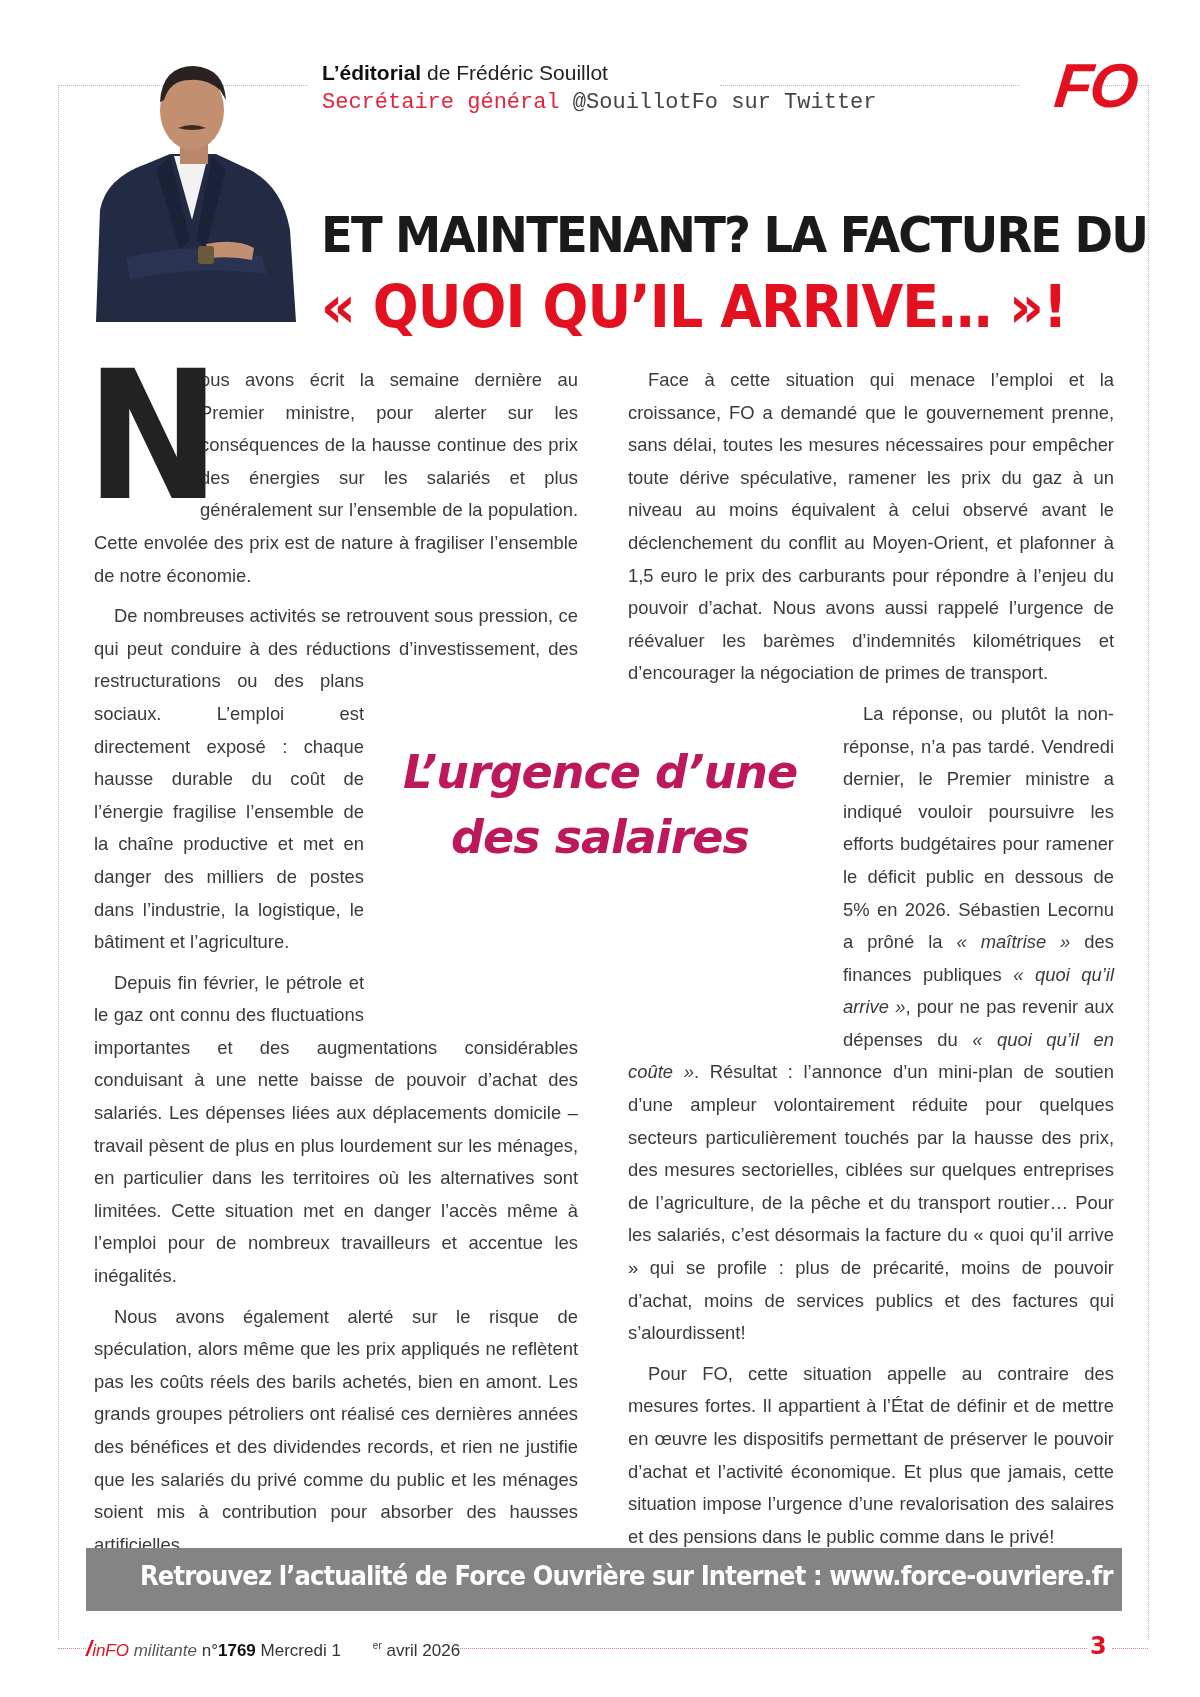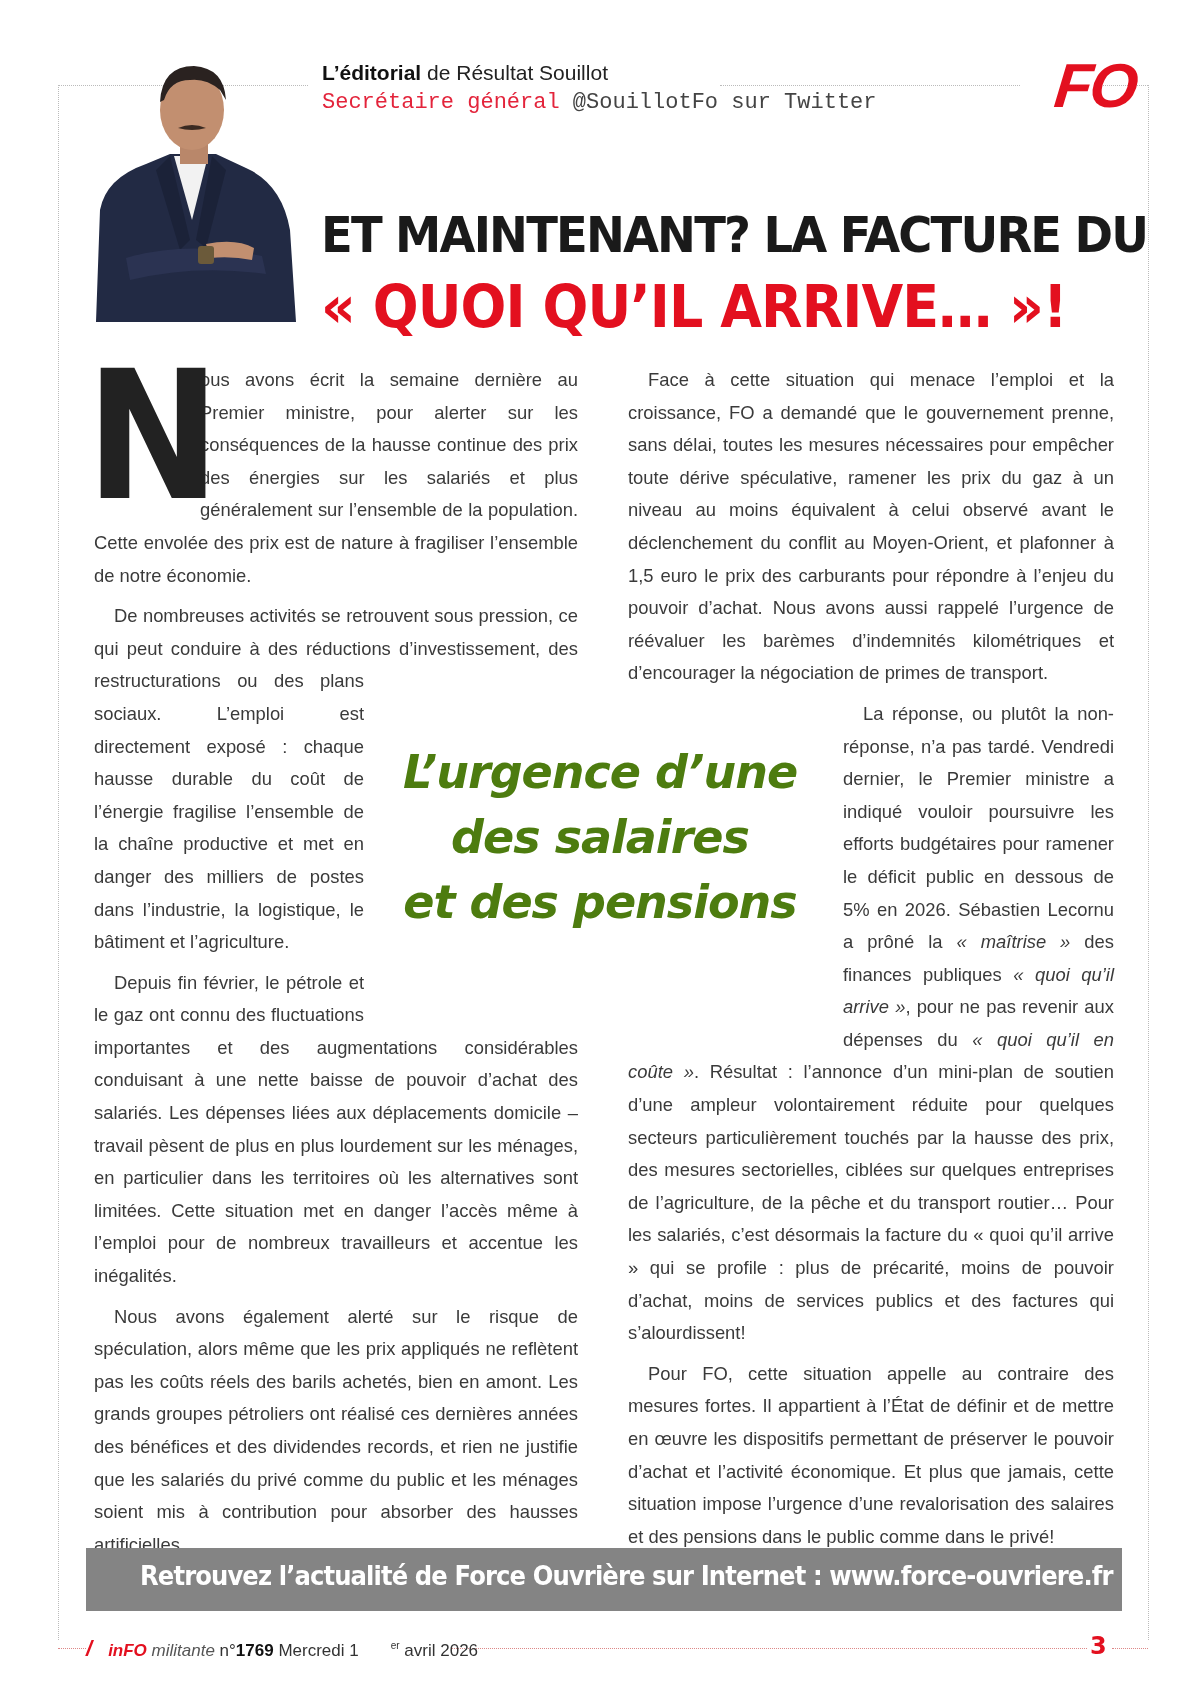--- a/index.html
+++ b/index.html
@@ -24,29 +24,29 @@
   .headline .l1{font-size:50px;color:#1a1a1a;letter-spacing:-2px;transform:scaleX(0.93);transform-origin:left;display:block;white-space:nowrap;}
   .headline .l2{font-size:58px;color:#e3101f;letter-spacing:-1px;display:block;white-space:nowrap;transform:scaleX(0.93);transform-origin:left;}
 
   .col{position:absolute;font-size:18.4px;line-height:32.6px;color:#3a3a3a;text-align:justify;}
   .col p{margin:8px;text-indent:20px;}
   .col p.first{text-indent:0;}
   .dropcap{float:left;font-family:"DejaVu Sans",sans-serif;font-weight:bold;font-size:178px;line-height:146px;height:148px;margin:8px 12px 0 0;color:#222;transform:scaleX(0.9);transform-origin:left top;width:102px;}
   .col-left{left:86px;top:356px;width:500px;}
   .col-right{left:620px;top:356px;width:502px;}
 
-  .pullquote{position:absolute;left:400px;top:740px;width:400px;text-align:center;font-family:"DejaVu Sans",sans-serif;font-weight:bold;font-style:italic;font-size:46px;line-height:65px;color:#4d7c0f;letter-spacing:-1px;}
+  .pullquote{position:absolute;left:400px;top:740px;width:400px;text-align:center;font-family:"DejaVu Sans",sans-serif;font-weight:bold;font-style:italic;font-size:46px;line-height:65px;color:#be185d;letter-spacing:-1px;}
   .pullquote span{display:block;white-space:nowrap;}
 
   .banner{position:absolute;left:86px;top:1548px;width:1036px;height:63px;background:#848484;color:#fff;font-family:"DejaVu Sans",sans-serif;font-weight:bold;font-size:27px;line-height:55px;text-align:center;letter-spacing:-1px;}
   .banner span{display:inline-block;transform:scaleX(0.9);white-space:nowrap;}
 
   .footer{position:absolute;left:86px;top:1636px;font-size:17px;color:#333;white-space:nowrap;}
   .footer .slash{color:#e3101f;font-style:italic;font-weight:bold;font-size:22px;}
-  .footer .brand{color:#e3101f;font-weight:bold;font-style:italic;margin-left:16px;}
+  .footer .brand{color:#e3101f;font-weight:normal;font-style:italic;}
   .footer .pub{color:#555;font-style:italic;}
   .footer .num{font-weight:bold;color:#111;}
   .footer sup{font-size:10px;padding-left:32px;}
   .page-num{position:absolute;left:1090px;top:1632px;font-family:"DejaVu Sans",sans-serif;font-weight:bold;font-size:24px;color:#e3101f;}
   i{font-style:italic;}
 </style>
 </head>
 <body>
 
 <div class="frame-top-left"></div>
@@ -66,21 +66,21 @@
   <rect x="94" y="78" width="28" height="26" fill="#b9876a"></rect>
   <ellipse cx="106" cy="50" rx="32" ry="40" fill="#c28f70"></ellipse>
   <path d="M74 42 Q76 6 108 6 Q138 8 140 40 L134 30 Q120 18 104 20 Q84 20 78 40 Z" fill="#2a2220"></path>
   <path d="M92 68 Q106 62 120 68 Q106 72 92 68 Z" fill="#3a2a22"></path>
   <path d="M40 198 Q100 180 176 196 L180 214 Q110 204 44 220 Z" fill="#2b3352"></path>
   <path d="M120 184 Q150 178 168 188 L166 200 Q146 196 124 198 Z" fill="#c28f70"></path>
   <rect x="112" y="186" width="16" height="18" rx="3" fill="#6b5a3a"></rect>
 </svg>
 
 <div class="byline">
-  <div><b>L’éditorial</b><span> de Résultat Souillot</span></div>
+  <div><b>L’éditorial</b><span> de Frédéric Souillot</span></div>
   <div class="line2"><span class="role">Secrétaire général</span><span> @SouillotFo sur Twitter</span></div>
 </div>
 
 <div class="fo-logo">FO</div>
 
 <h1 class="headline" style="margin:1px;">
   <span class="l1">ET MAINTENANT? LA FACTURE DU</span>
   <span class="l2">« QUOI QU’IL ARRIVE… »!</span>
 </h1>
 
@@ -98,21 +98,20 @@
   <p>Face à cette situation qui menace l’emploi et la croissance, FO a demandé que le gouvernement prenne, sans délai, toutes les mesures nécessaires pour empêcher toute dérive spéculative, ramener les prix du gaz à un niveau au moins équivalent à celui observé avant le déclenchement du conflit au Moyen-Orient, et plafonner à 1,5 euro le prix des carburants pour répondre à l’enjeu du pouvoir d’achat. Nous avons aussi rappelé l’urgence de réévaluer les barèmes d’indemnités kilométriques et d’encourager la négociation de primes de transport.</p>
   <div style="float:left;width:0;height:0;"></div>
   <div style="float:left;width:223px;height:326px;"></div>
   <p><span>La réponse, ou plutôt la non-réponse, n’a pas tardé. Vendredi dernier, le Premier ministre a indiqué vouloir poursuivre les efforts budgétaires pour ramener le déficit public en dessous de 5% en 2026. Sébastien Lecornu a prôné la </span><i>« maîtrise »</i><span> des finances publiques </span><i>« quoi qu’il arrive »</i><span>, pour ne pas revenir aux dépenses du </span><i>« quoi qu’il en coûte »</i><span>. Résultat : l’annonce d’un mini-plan de soutien d’une ampleur volontairement réduite pour quelques secteurs particulièrement touchés par la hausse des prix, des mesures sectorielles, ciblées sur quelques entreprises de l’agriculture, de la pêche et du transport routier… Pour les salariés, c’est désormais la facture du « quoi qu’il arrive » qui se profile : plus de précarité, moins de pouvoir d’achat, moins de services publics et des factures qui s’alourdissent!</span></p>
   <p>Pour FO, cette situation appelle au contraire des mesures fortes. Il appartient à l’État de définir et de mettre en œuvre les dispositifs permettant de préserver le pouvoir d’achat et l’activité économique. Et plus que jamais, cette situation impose l’urgence d’une revalorisation des salaires et des pensions dans le public comme dans le privé!</p>
 </div>
 
 <div class="pullquote">
   <span>L’urgence d’une</span>
   <span>des salaires</span>
-  <span>et des pensions</span>
 </div>
 
 <div class="banner">
   <span>Retrouvez l’actualité de Force Ouvrière sur Internet : www.force-ouvriere.fr</span>
 </div>
 
 <div class="footer">
   <span class="slash">/</span><span class="brand">inFO</span><span class="pub"> militante</span><span> n°</span><span class="num">1769</span><span> Mercredi 1</span><sup>er</sup><span> avril 2026</span>
 </div>
 <div class="page-num">3</div>

